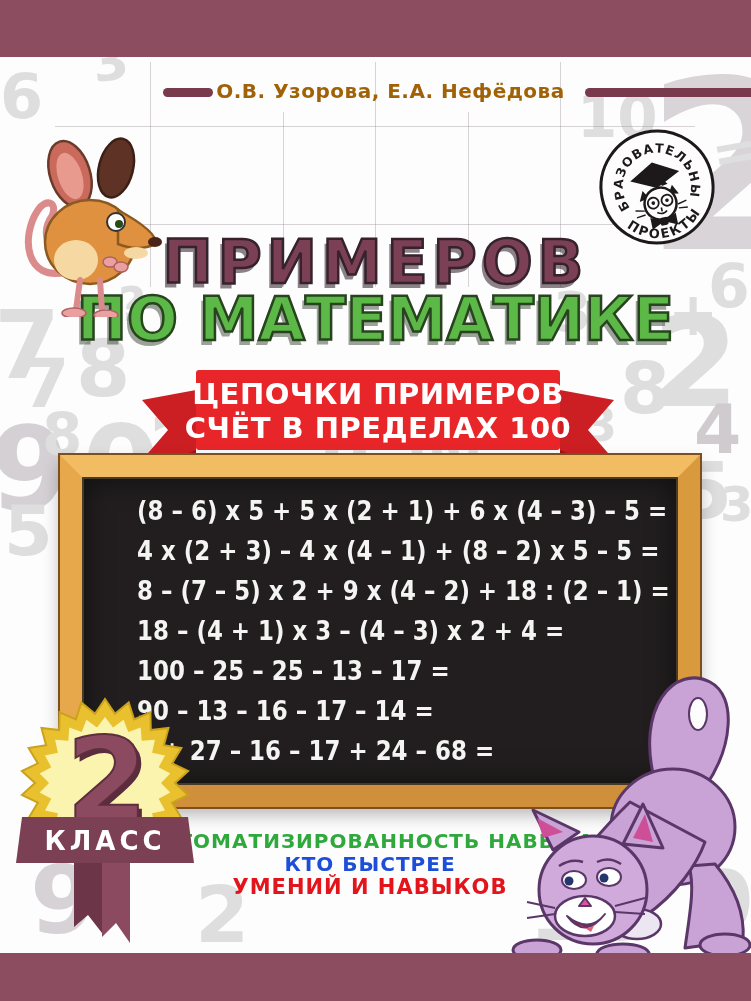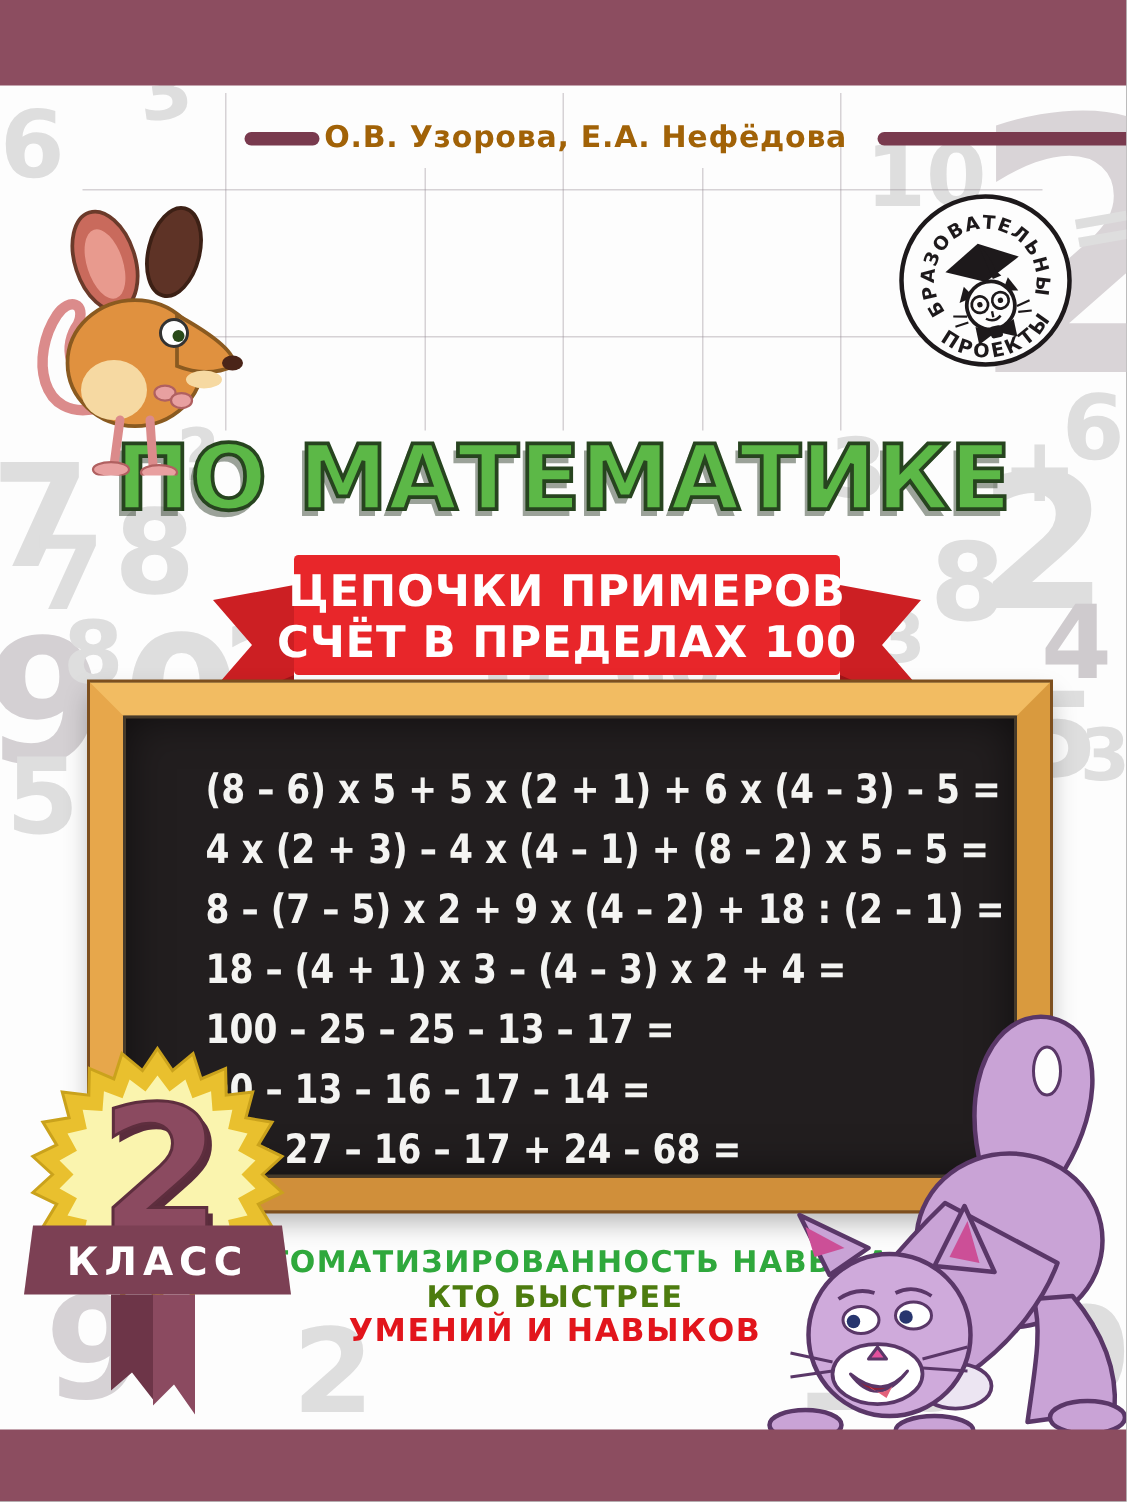--- a/index.html
+++ b/index.html
@@ -33,21 +33,21 @@
   .banner{position:absolute;left:138px;top:364px;z-index:2;}
   .banner text{font-family:"DejaVu Sans","Liberation Sans",sans-serif;font-weight:bold;fill:#fff;font-size:29px;letter-spacing:.5px;}
   
   .stamp{position:absolute;left:594px;top:124px;z-index:2;}
   .stamp text{font-family:"DejaVu Sans","Liberation Sans",sans-serif;font-weight:bold;fill:#1d191b;}
   
   .board{position:absolute;left:60px;top:455px;width:640px;height:352px;box-sizing:border-box;z-index:2;
          border:22px solid #e7a74b;border-top-color:#f2bc62;border-right-color:#d99a3e;border-bottom-color:#d08f3a;
          box-shadow:0 0 0 2px #7d4f1e,0 8px 16px rgba(0,0,0,.28);background:#221e1f;}
   .board-inner{position:absolute;inset:0;box-shadow:inset 0 0 0 2px #463a2a,inset 0 0 30px rgba(0,0,0,.6);
-               padding:30px 0 0 55px;box-sizing:border-box;}
+               padding:14px 0 0 55px;box-sizing:border-box;}
   .chalk-line{color:#f4f4f2;font-weight:bold;font-size:27px;line-height:40px;white-space:nowrap;
               transform:scaleX(.85);transform-origin:0 50%;letter-spacing:0;}
   .chalk-line.indent{padding-left:30px;}
   .chalk{position:absolute;left:88px;top:774px;width:62px;height:11px;background:#f3f3f0;border-radius:6px;
          transform:rotate(-2deg);box-shadow:0 2px 3px rgba(0,0,0,.5);z-index:3;}
   
   .badge{position:absolute;left:12px;top:695px;z-index:4;}
   .badge text{font-family:"DejaVu Sans","Liberation Sans",sans-serif;font-weight:bold;}
   
   .mouse{position:absolute;left:18px;top:132px;z-index:3;}
@@ -103,20 +103,21 @@
   <div class="gridline" style="left:560px;top:62px;width:1px;height:225px;"></div>
 
   <div class="band top"></div>
   <div class="band bottom"></div>
 
   <div class="dash l"></div>
   <div class="dash r"></div>
   <div class="author">О.В. Узорова, Е.А. Нефёдова</div>
 
 
+  <div class="t-word t1">ПРИМЕРОВ</div>
   <div class="t-word t2">ПО МАТЕМАТИКЕ</div>
 
   <svg class="mouse" width="175" height="185" viewBox="0 0 175 185">
     <path d="M48 140 C8 150 2 105 20 78 C28 66 40 70 34 84 C24 98 26 120 52 128" fill="none" stroke="#db8b8b" stroke-width="7" stroke-linecap="round"></path>
     <ellipse cx="52" cy="42" rx="20" ry="34" transform="rotate(-18 52 42)" fill="#c96a5c" stroke="#6b3a2a" stroke-width="2.5"></ellipse>
     <ellipse cx="52" cy="44" rx="12" ry="24" transform="rotate(-18 52 44)" fill="#e89a8e"></ellipse>
     <ellipse cx="98" cy="36" rx="17" ry="30" transform="rotate(14 98 36)" fill="#5e3326" stroke="#3c2015" stroke-width="2.5"></ellipse>
     <ellipse cx="72" cy="110" rx="45" ry="42" fill="#e0913f" stroke="#8a5a20" stroke-width="2.5"></ellipse>
     <ellipse cx="58" cy="128" rx="22" ry="20" fill="#f6d9a2"></ellipse>
     <path d="M100 78 Q140 100 138 112 Q120 120 100 112 Z" fill="#e0913f" stroke="#8a5a20" stroke-width="2.5"></path>
@@ -219,17 +220,17 @@
       <path d="M62 264 Q80 288 100 262 Q84 282 62 264 Z" fill="#9c1f2e" stroke-width="2"></path>
       <path d="M74 272 q8 8 16 0 l-4 8 z" fill="#e2607a" stroke="none"></path>
       <path d="M50 256 l-28 -6 M50 262 l-28 4 M110 254 l30 -8 M110 260 l30 2" fill="none" stroke-width="2"></path>
       <ellipse cx="32" cy="298" rx="24" ry="10" fill="#c9a3d6"></ellipse>
       <ellipse cx="118" cy="302" rx="26" ry="10" fill="#c9a3d6"></ellipse>
     </g>
   </svg>
 
   <div class="footer">
     <div class="f-line s20" style="color: rgb(47, 168, 60); fill: rgb(47, 168, 60);">АВТОМАТИЗИРОВАННОСТЬ НАВЫКА</div>
-    <div class="f-line s20" style="color: #4d7c0f; fill: rgb(42, 167, 224);">КТО БЫСТРЕЕ</div>
+    <div class="f-line s20" style="color: #1d4ed8; fill: rgb(42, 167, 224);">КТО БЫСТРЕЕ</div>
     <div class="f-line s21" style="color: rgb(226, 21, 28); fill: rgb(226, 21, 28);">УМЕНИЙ И НАВЫКОВ</div>
   </div>
 
 </div>
 
 </body></html>

